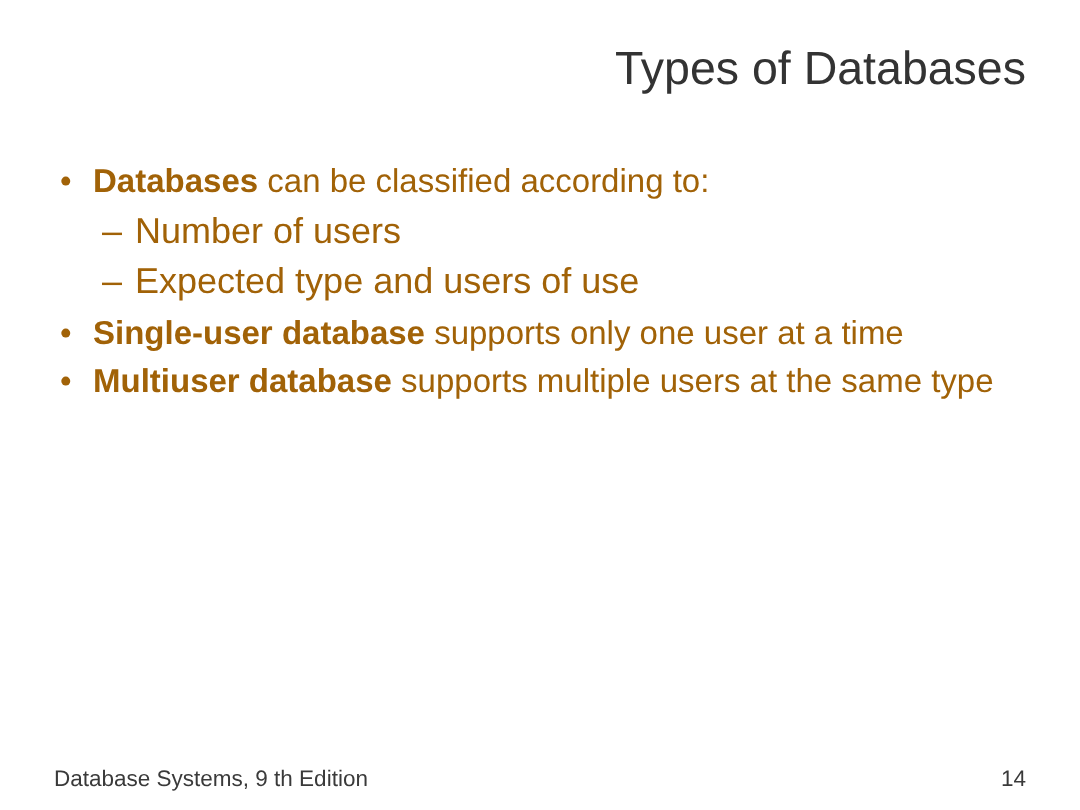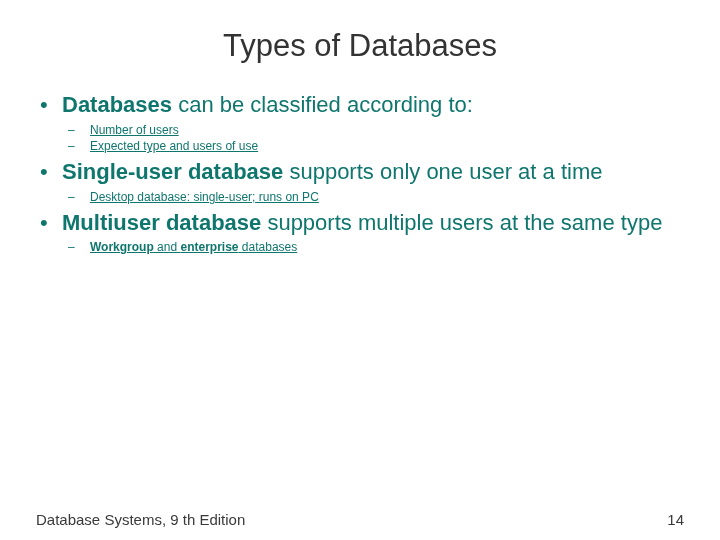--- a/index.html
+++ b/index.html
@@ -6,30 +6,30 @@
   body {
     width: 720px;
     height: 540px;
     background: #fff;
     font-family: Arial, Helvetica, sans-serif;
     color: #3a3a3a;
     position: relative;
     padding: 28px 36px 0 36px;
   }
   .title {
-    text-align: center;
+    text-align: right;
     font-size: 31px;
     font-weight: 400;
     color: #333;
-    margin-bottom: 26px;
+    margin-bottom: 42px;
   }
   .content {
     font-size: 22px;
     line-height: 1.35;
-    color: #0f766e;
+    color: #a16207;
   }
   ul.l1 {
     list-style: none;
   }
   ul.l1 > li {
     padding-left: 26px;
     position: relative;
     margin-bottom: 2px;
   }
   ul.l1 > li::before {
@@ -39,23 +39,22 @@
     top: 0;
     font-size: 22px;
   }
   ul.l2 {
     list-style: none;
     margin-top: 2px;
   }
   ul.l2 > li {
     padding-left: 28px;
     position: relative;
-    font-size: 12px;
+    font-size: 24px;
     line-height: 1.4;
-    text-decoration: underline;
   }
   ul.l2 > li::before {
     content: "–";
     position: absolute;
     left: 6px;
     top: 0;
   }
   .b { font-weight: 700; }
   .footer {
     position: absolute;
@@ -78,29 +77,23 @@
   <ul class="l1">
     <li>
       <span class="b">Databases</span><span> can be classified according to:</span>
       <ul class="l2">
         <li>Number of users</li>
         <li>Expected type and users of use</li>
       </ul>
     </li>
     <li>
       <span class="b">Single-user database</span><span> supports only one user at a time</span>
-      <ul class="l2">
-        <li>Desktop database: single-user; runs on PC</li>
-      </ul>
     </li>
     <li>
       <span class="b">Multiuser database</span><span> supports multiple users at the same type</span>
-      <ul class="l2">
-        <li><span class="b">Workgroup</span><span> and </span><span class="b">enterprise</span><span> databases</span></li>
-      </ul>
     </li>
   </ul>
 </div>
 
 <div class="footer">
   <span>Database Systems, 9 th Edition</span>
   <span>14</span>
 </div>
 
 </body></html>

